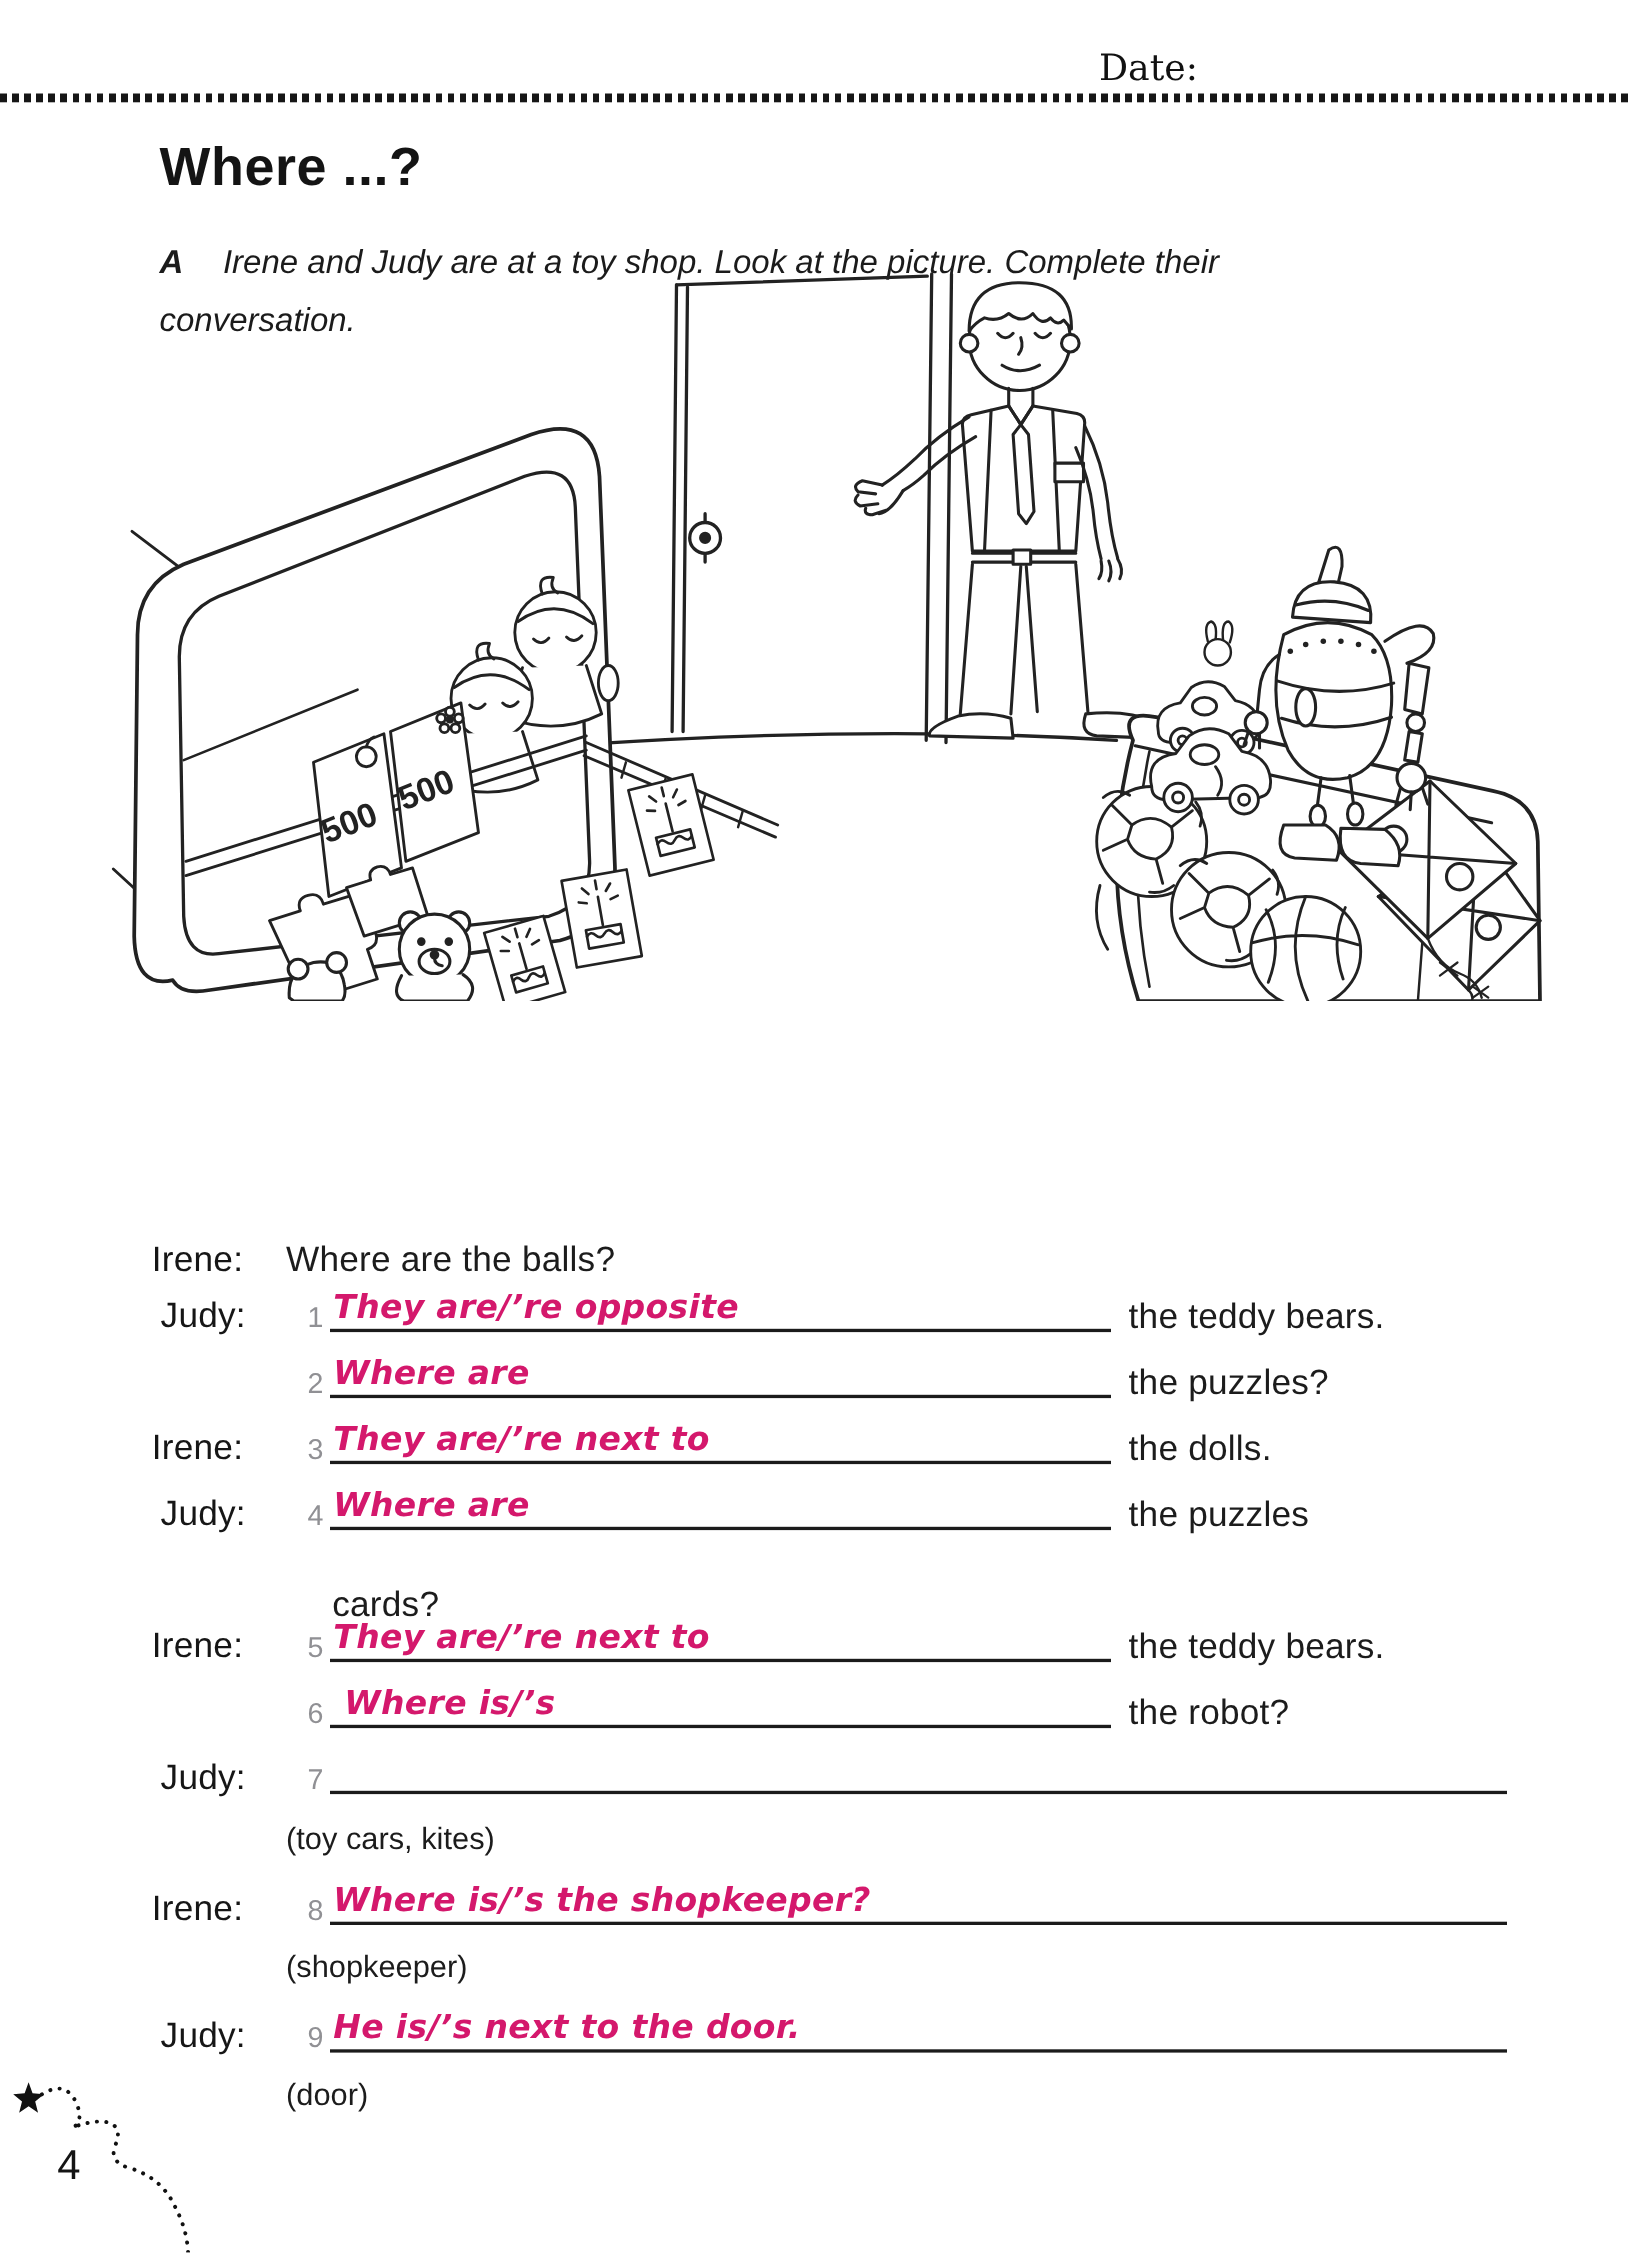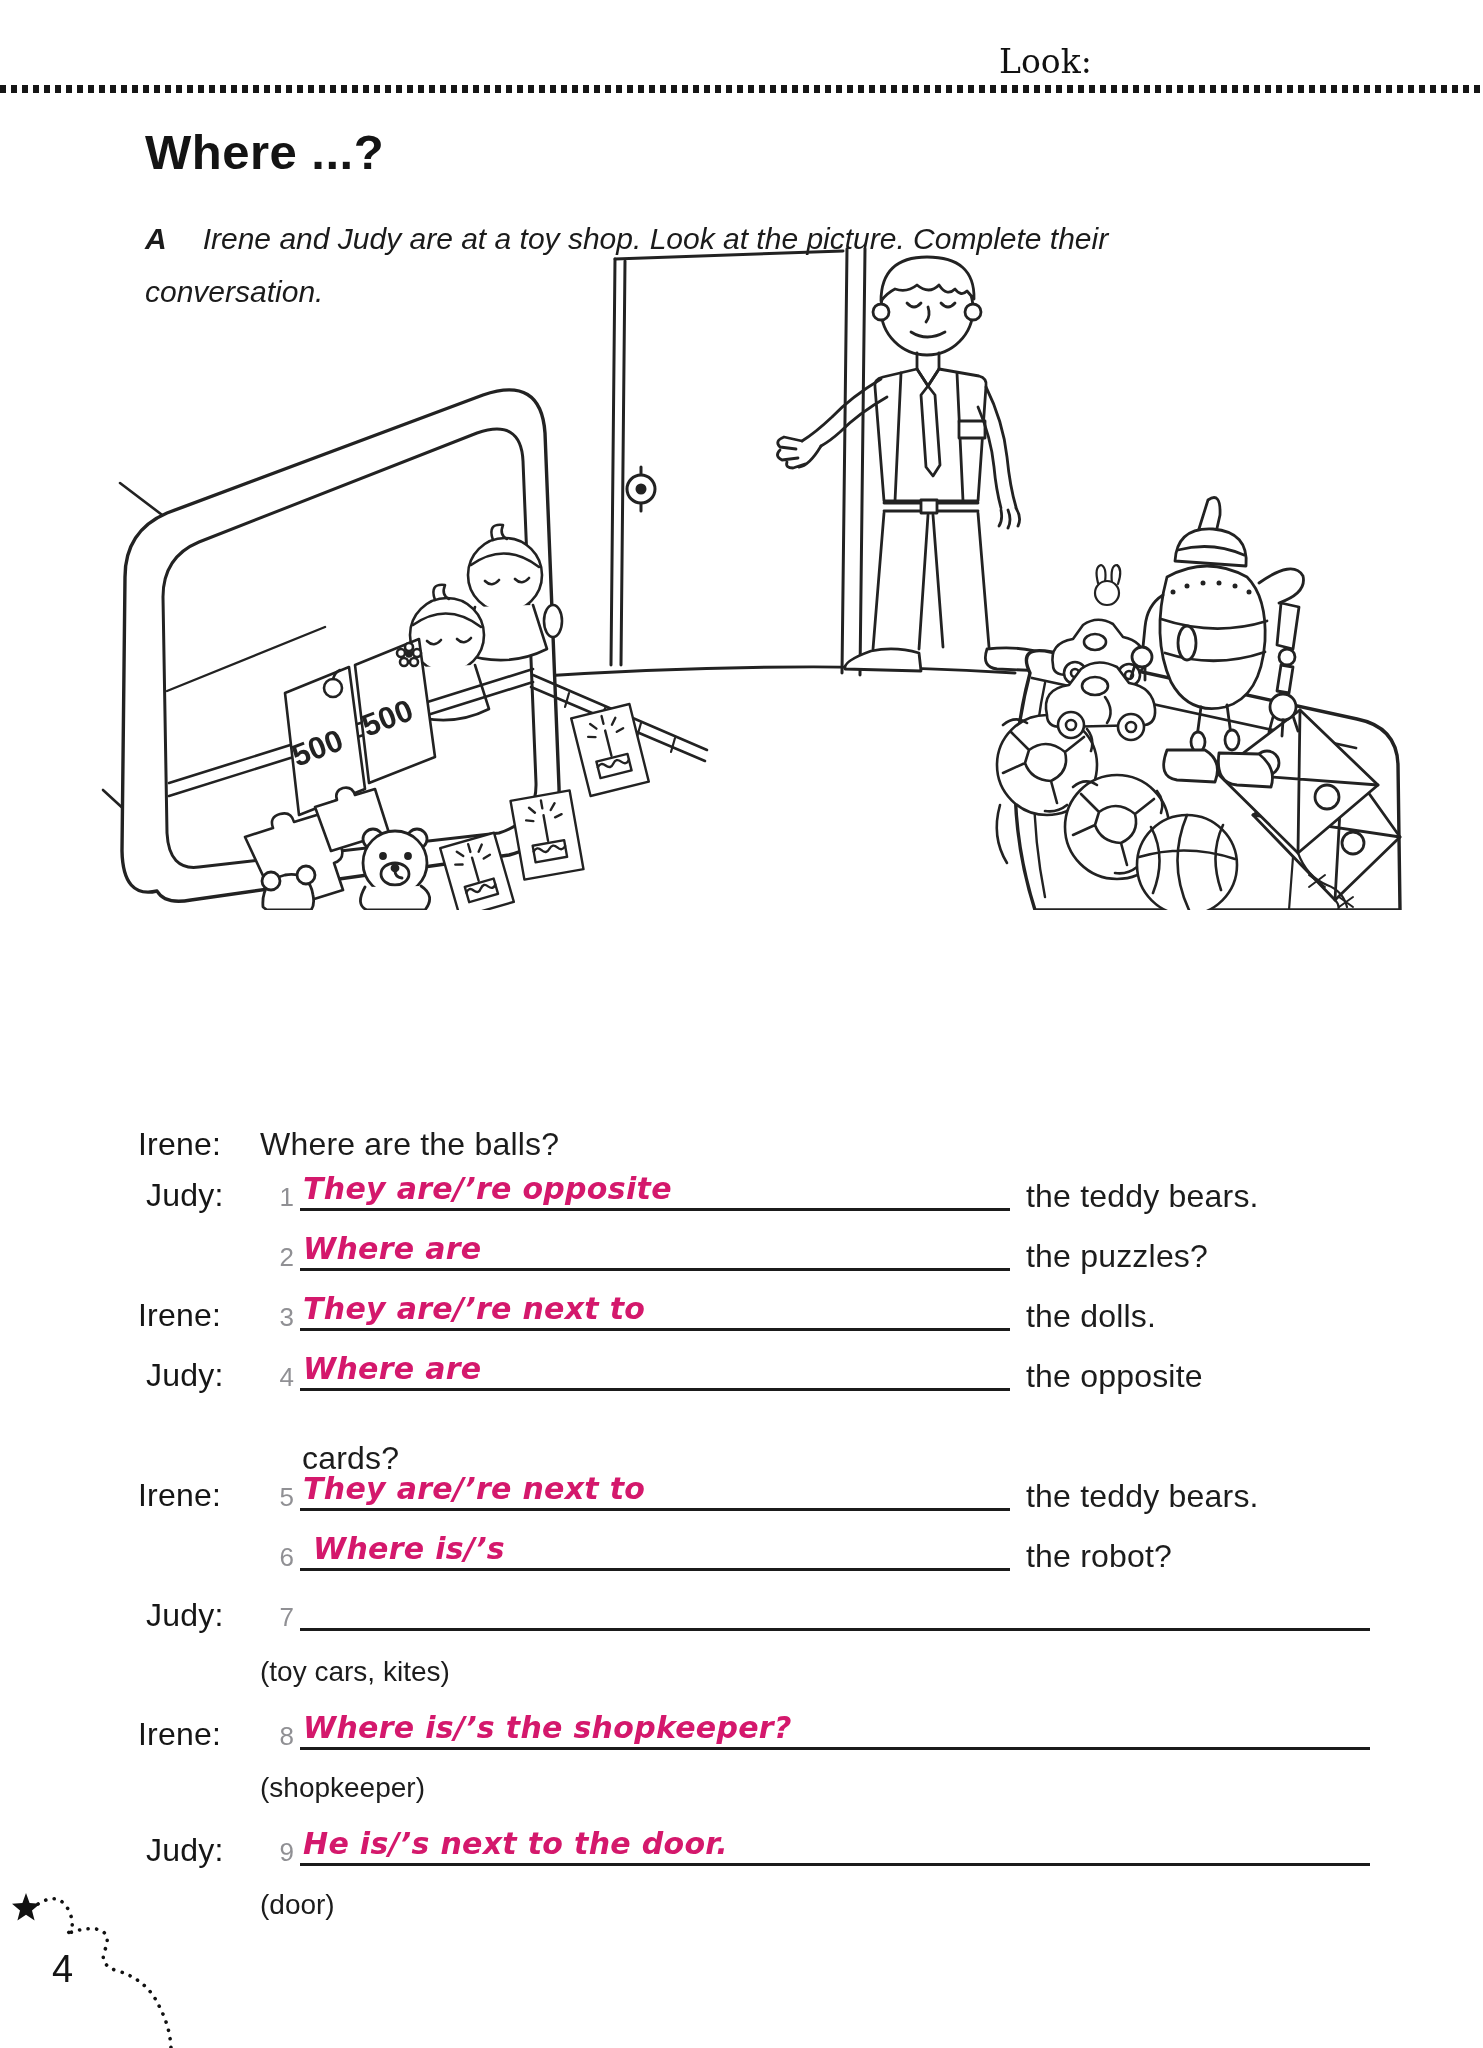--- a/index.html
+++ b/index.html
@@ -23,21 +23,21 @@
   .hint{font-size:28px;color:#1c1c1c;}
   
   #page-num{left:52px;top:1948px;font-size:38px;color:#141414;}
   svg text{font-family:"Liberation Sans",sans-serif;}
 </style>
 </head>
 <body>
 
 <div id="page">
 
-  <div class="abs" id="date-label">Look:</div>
+  <div class="abs" id="date-label">Date:</div>
   <div class="abs" id="dash-rule"></div>
   <div class="abs" id="page-title">Where ...?</div>
   <div class="abs" id="section-a"><b>A</b><span>Irene and Judy are at a toy shop. Look at the picture. Complete their conversation.</span></div>
 
   <svg class="abs" style="left:95px;top:245px;" width="1310" height="665" viewBox="0 0 1310 665" fill="none" stroke="#222" stroke-width="3" stroke-linecap="round" stroke-linejoin="round">
 
     <g stroke-width="2.6">
       <path d="M 25,238 L 170,348"></path>
       <path d="M 8,545 L 95,625"></path>
     </g>
@@ -271,21 +271,21 @@
   <div class="abs speaker" style="left:138px;top:1297px;">Irene:</div>
   <div class="abs num" style="left:272px;top:1302px;">3</div>
   <div class="abs answer" style="left:303px;top:1291px;">They are/’re next to</div>
   <div class="abs blank" style="left:300px;top:1328px;width:710px;"></div>
   <div class="abs bk" style="left:1026px;top:1298px;">the dolls.</div>
 
   <div class="abs speaker" style="left:146px;top:1357px;">Judy:</div>
   <div class="abs num" style="left:272px;top:1362px;">4</div>
   <div class="abs answer" style="left:303px;top:1351px;">Where are</div>
   <div class="abs blank" style="left:300px;top:1388px;width:710px;"></div>
-  <div class="abs bk" style="left:1026px;top:1358px;">the opposite</div>
+  <div class="abs bk" style="left:1026px;top:1358px;">the puzzles</div>
   <div class="abs bk" style="left:260px;top:1440px;margin-left:42px;">cards?</div>
 
   <div class="abs speaker" style="left:138px;top:1477px;">Irene:</div>
   <div class="abs num" style="left:272px;top:1482px;">5</div>
   <div class="abs answer" style="left:303px;top:1471px;">They are/’re next to</div>
   <div class="abs blank" style="left:300px;top:1508px;width:710px;"></div>
   <div class="abs bk" style="left:1026px;top:1478px;">the teddy bears.</div>
 
   <div class="abs num" style="left:272px;top:1542px;">6</div>
   <div class="abs answer" style="left:313px;top:1531px;text-align:right;">Where is/’s</div>

